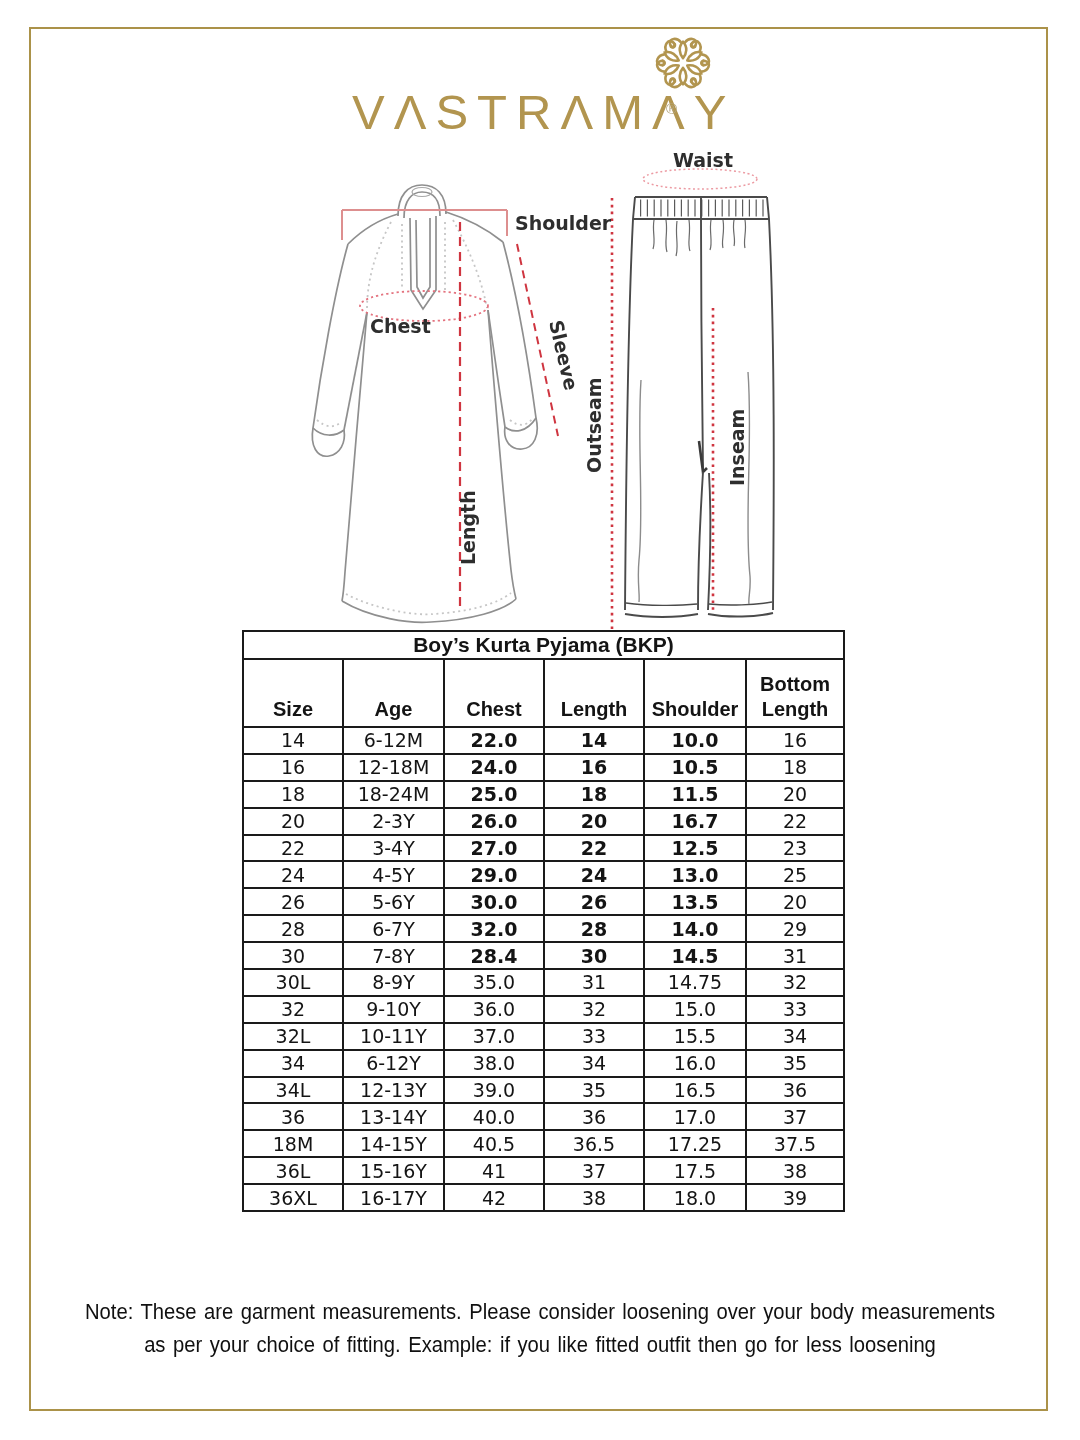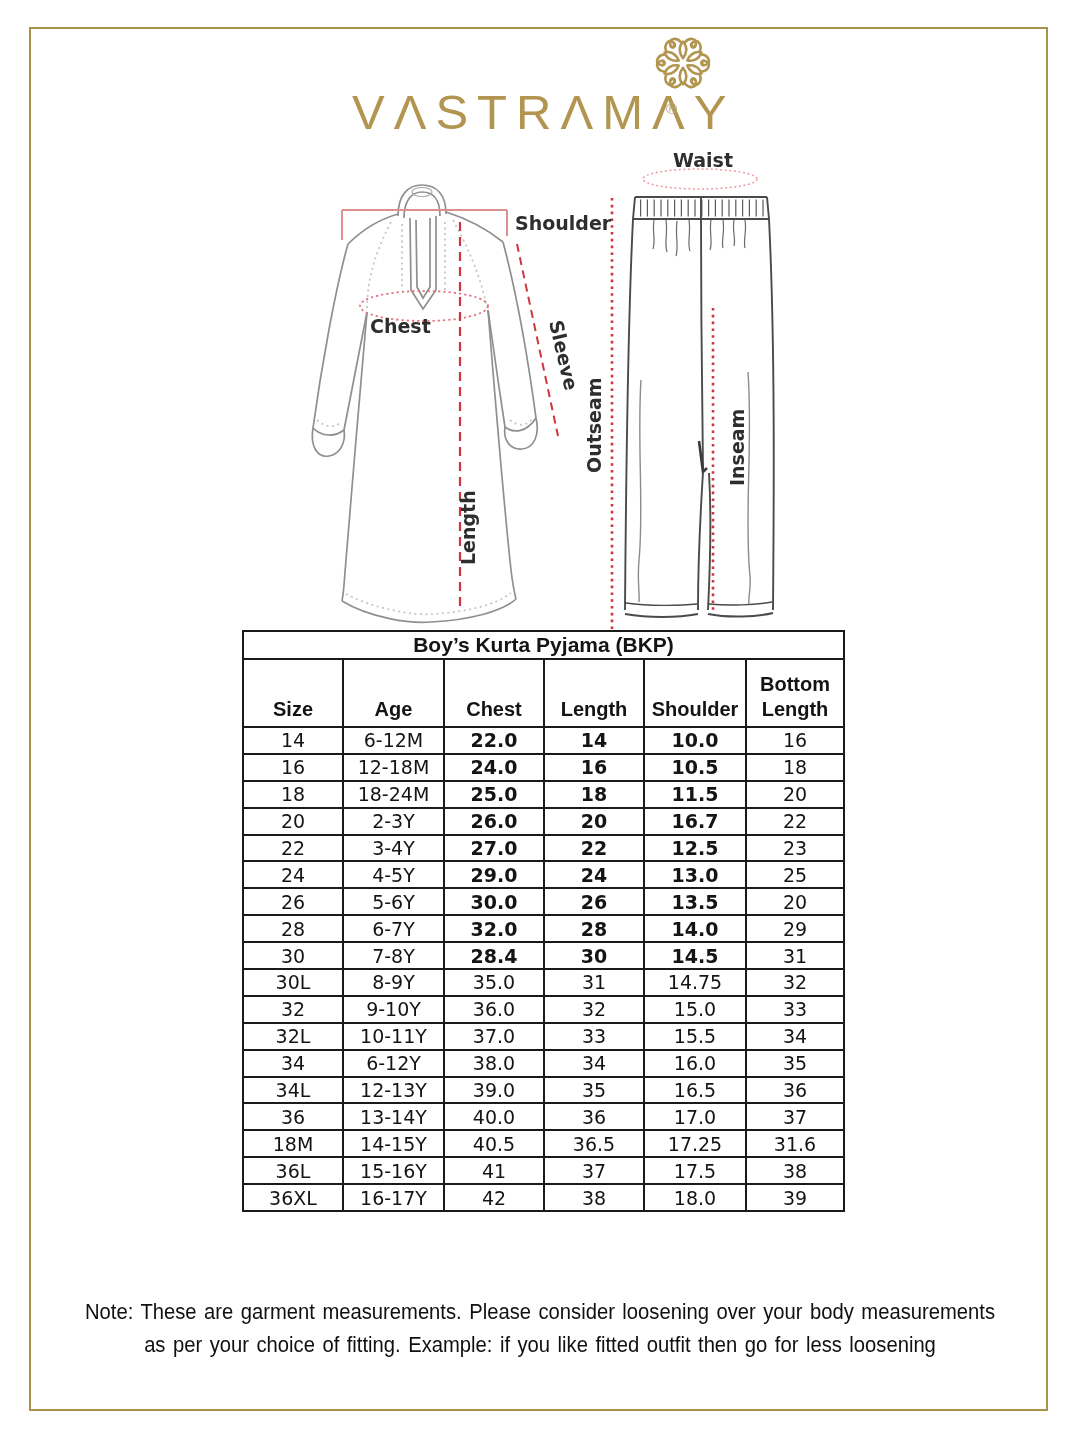--- a/index.html
+++ b/index.html
@@ -334,21 +334,21 @@
         <td>36</td>
         <td>17.0</td>
         <td>37</td>
       </tr>
       <tr>
         <td>18M</td>
         <td>14-15Y</td>
         <td>40.5</td>
         <td>36.5</td>
         <td>17.25</td>
-        <td>31.6</td>
+        <td>37.5</td>
       </tr>
       <tr>
         <td>36L</td>
         <td>15-16Y</td>
         <td>41</td>
         <td>37</td>
         <td>17.5</td>
         <td>38</td>
       </tr>
       <tr>

